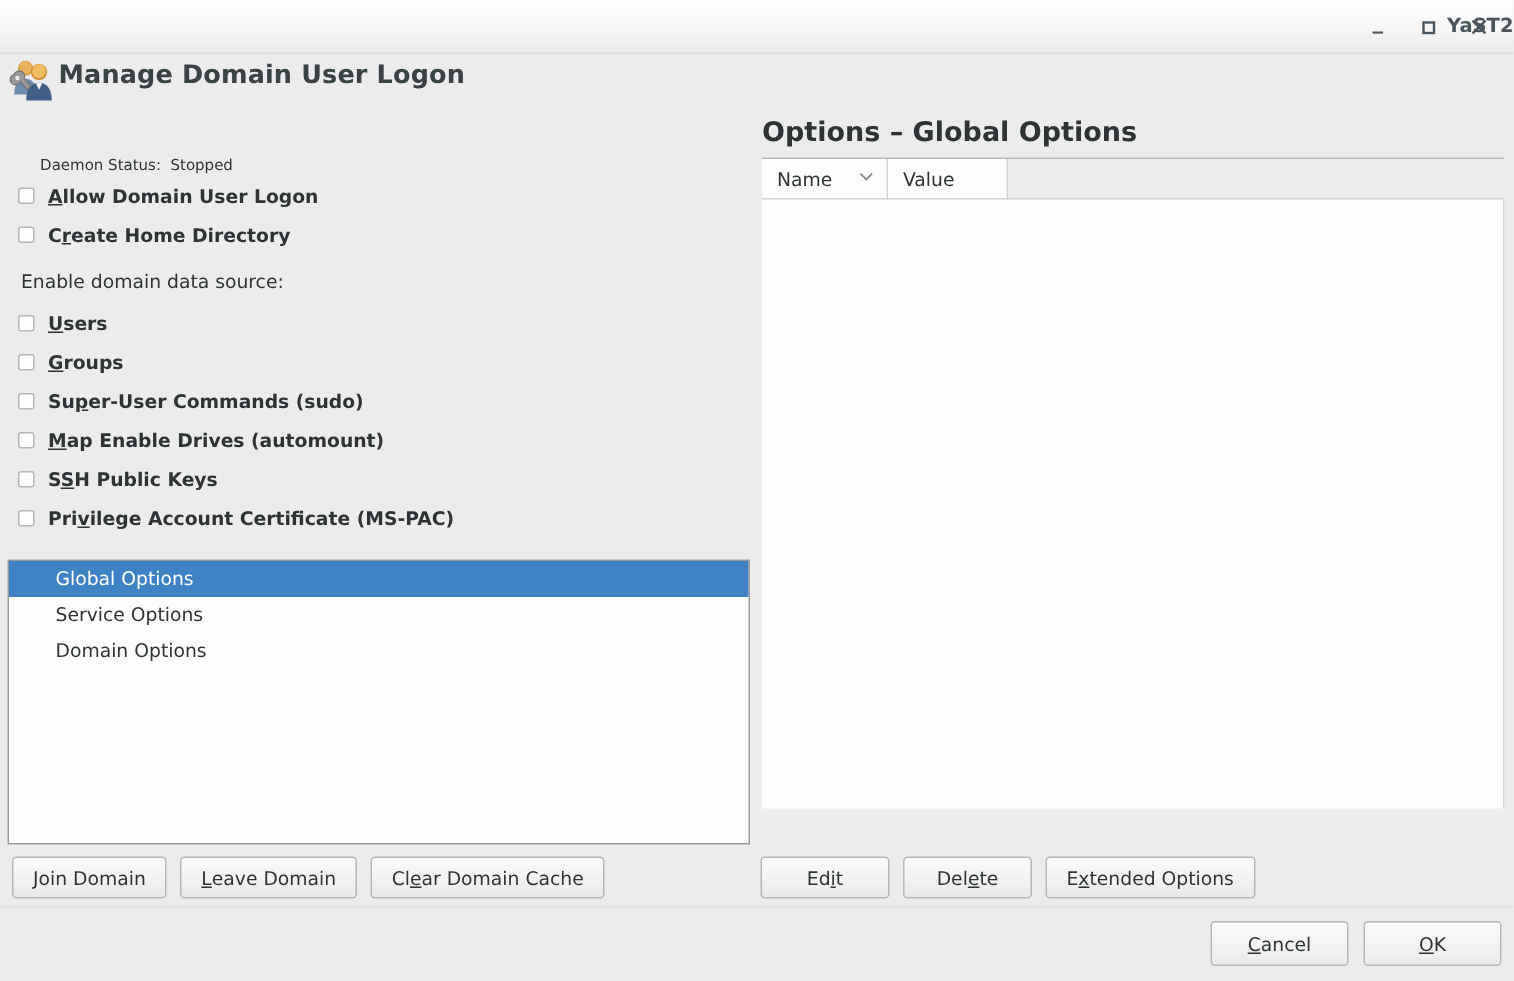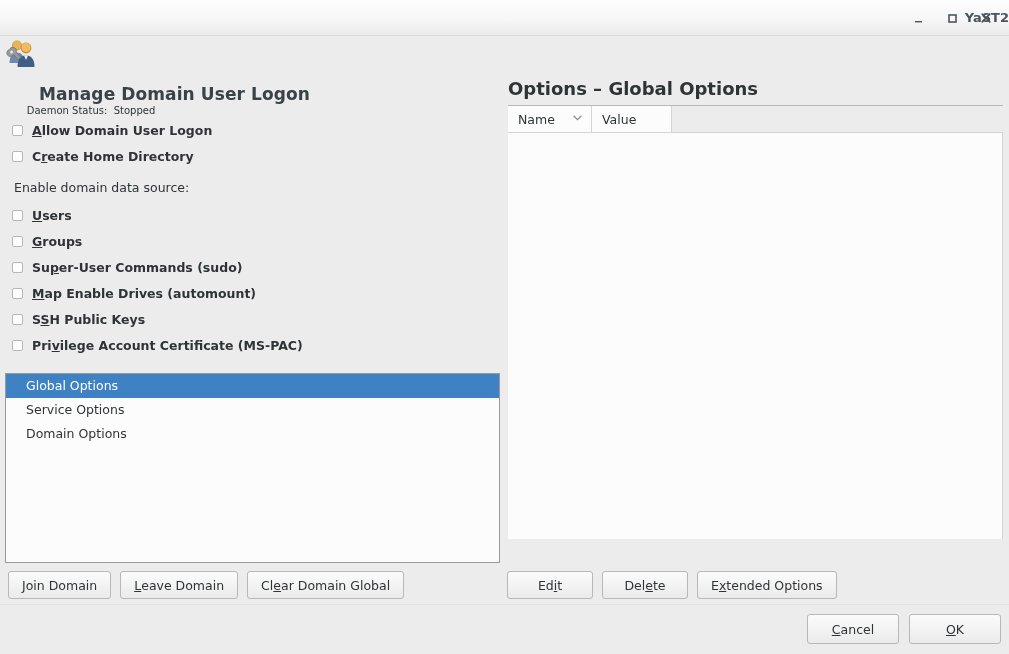--- a/index.html
+++ b/index.html
@@ -32,21 +32,21 @@
   }
   .wbtn svg{ display:block; }
 
   
   .header{
     position:absolute; left:0; top:36px; width:1009px; height:36px;
   }
   .app-icon{ position:absolute; left:4px; top:1px; width:34px; height:32px; }
   .page-title{
     position:absolute; left:39px; top:4px;
-    font-size:17px; font-weight:bold; color:#3a4246; letter-spacing:0.1px;margin-top:44px;
+    font-size:17px; font-weight:bold; color:#3a4246; letter-spacing:0.1px;
   }
 
   
   .left{ position:absolute; left:0; top:76px; width:500px; }
   .daemon-row{ position:absolute; left:14px; top:18px; font-size:10px; white-space:pre; }
 
   .cbrow{ position:absolute; left:12px; display:flex; align-items:center;font-weight:bold; }
   .cbox{
     width:11px; height:11px; flex:0 0 11px;
     background:#fdfdfd; border:1px solid #b6b6b3; border-radius:2px;
@@ -56,21 +56,21 @@
   u{ text-decoration:underline; text-underline-offset:1px; }
 
   .section-label{ position:absolute; left:14px; font-size:12.5px; }
 
   
   .listbox{
     position:absolute; left:5px; top:373px; width:495px; height:190px;
     background:#fcfcfc; border:1px solid #9a9a9a;
   }
   .litem{
-    height:24px; line-height:24px; padding-left:20px;
+    height:24px; line-height:24px; padding-left:31px;
     font-size:12.5px; color:#2e3436; white-space:nowrap;
   }
   .litem.sel{ background:#3e82c4; color:#ffffff; }
 
   
   .right{ position:absolute; left:500px; top:76px; width:509px; }
   .opt-title{
     position:absolute; left:8px; top:2px;
     font-size:18px; font-weight:bold; color:#2e3436;
   }
@@ -209,21 +209,21 @@
       <span>oin Domain</span>
     </div>
   <div class="btn">
       <span></span>
       <u>L</u>
       <span>eave Domain</span>
     </div>
   <div class="btn">
       <span>Cl</span>
       <u>e</u>
-      <span>ar Domain Global</span>
+      <span>ar Domain Cache</span>
     </div>
 </div>
 
 <div class="right">
   <div class="opt-title">Options – Global Options</div>
 
   <div class="table">
     <div class="thead">
       <div class="th th-name">
         <span>Name</span>

